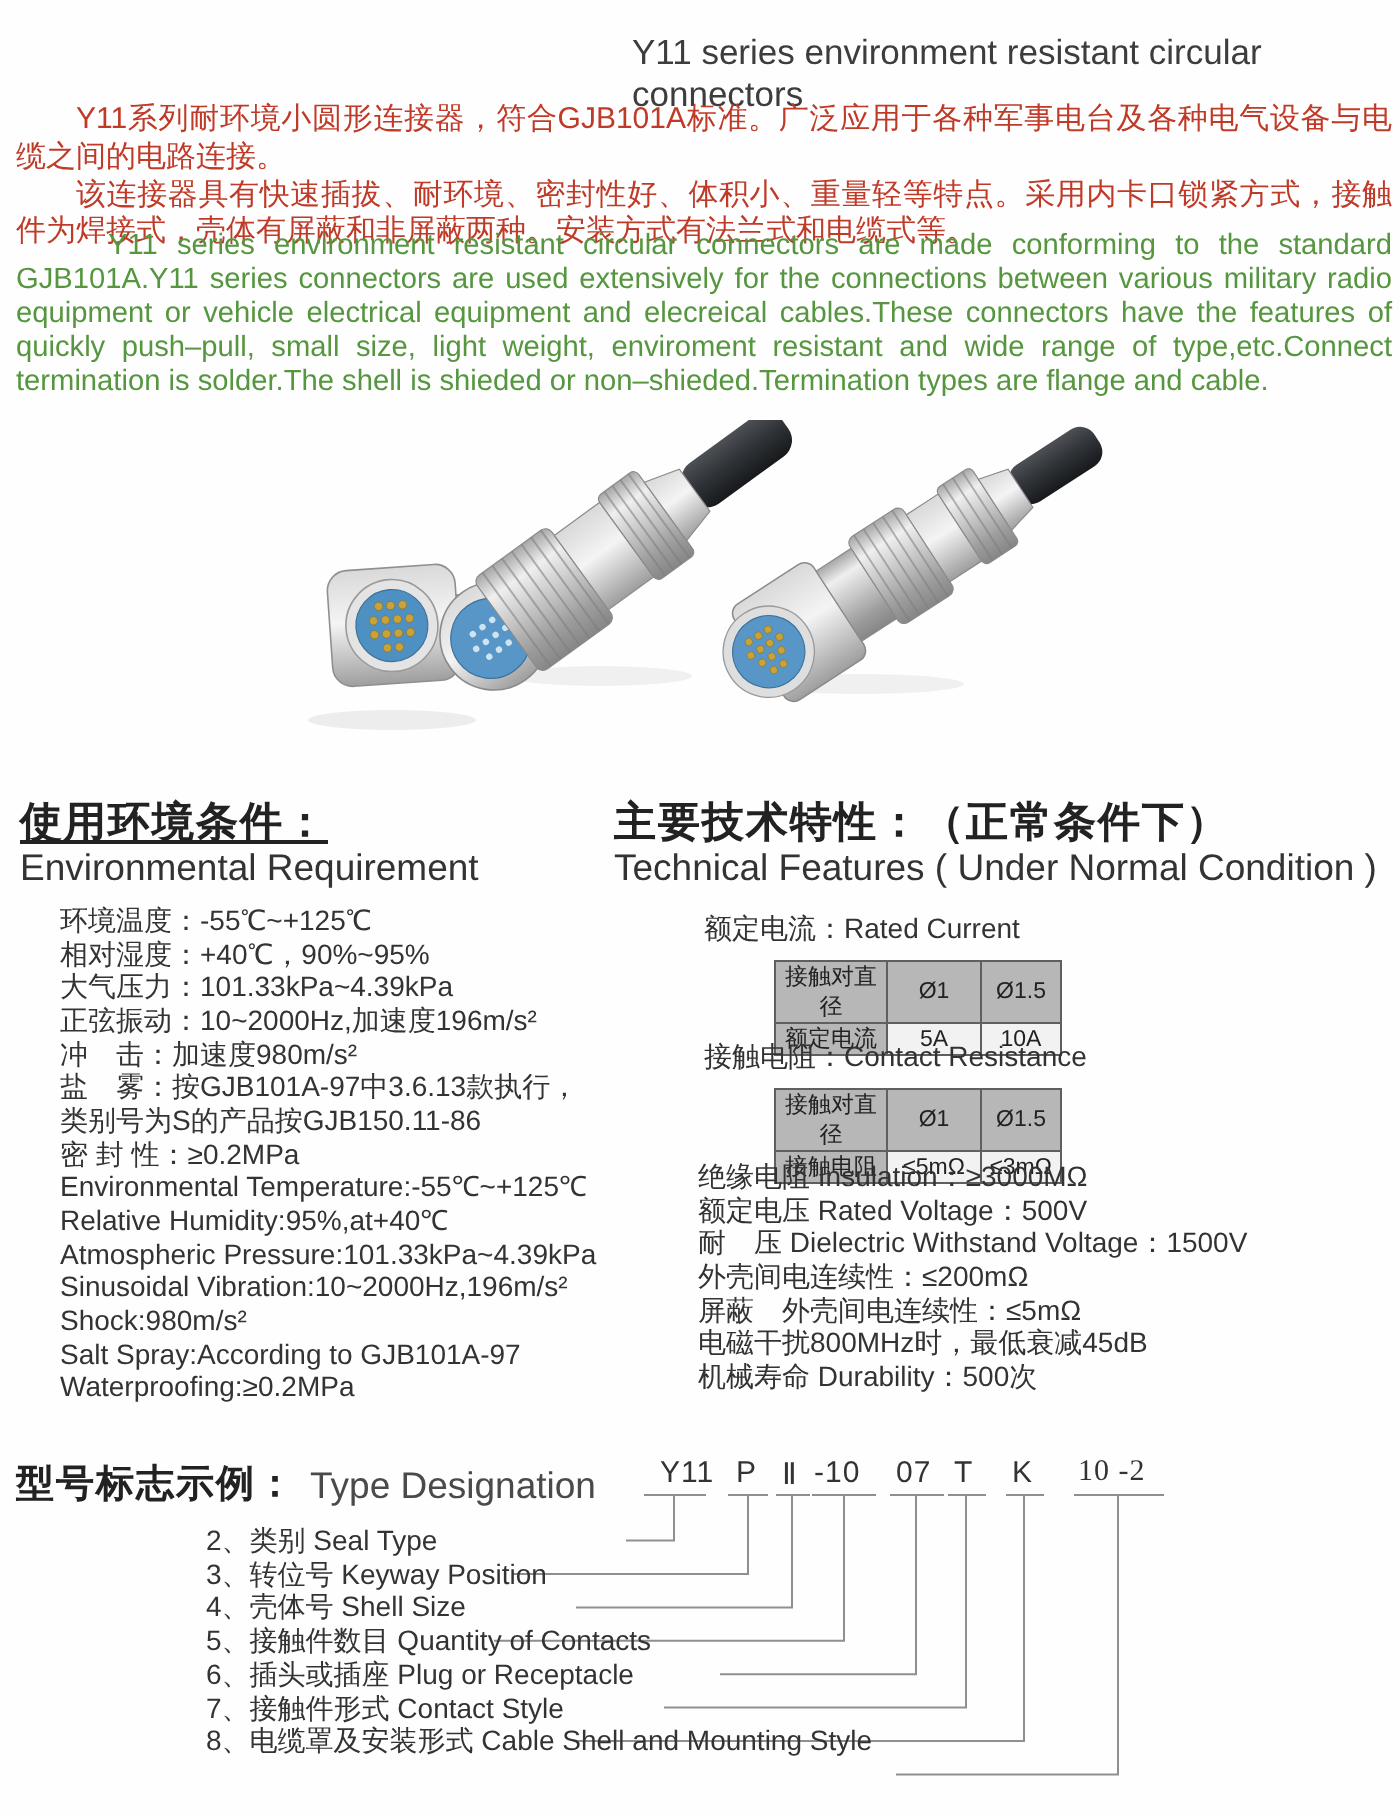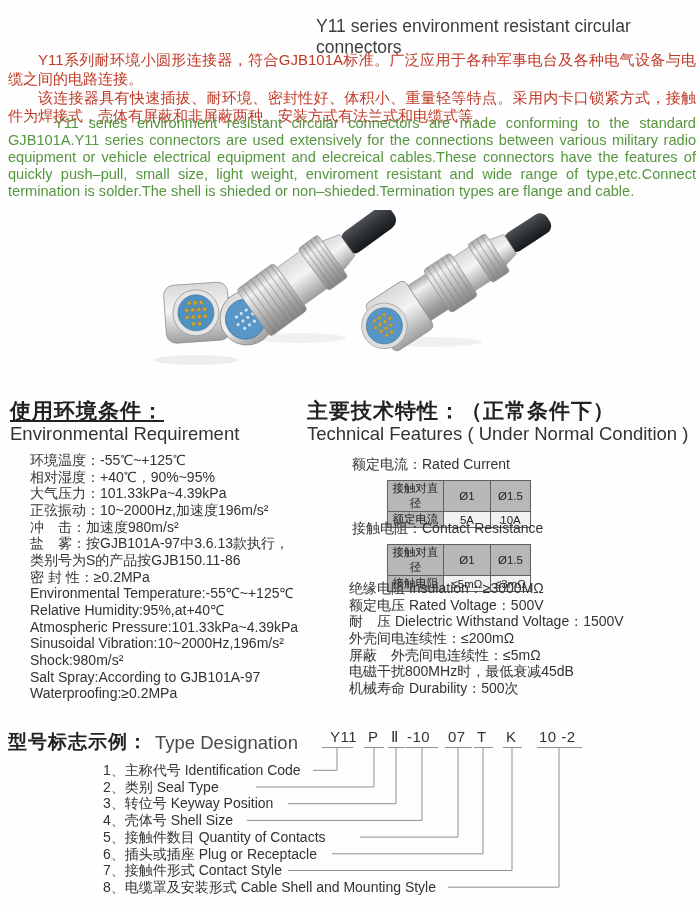--- a/index.html
+++ b/index.html
@@ -250,21 +250,21 @@
   <div class="desig-h-cn">型号标志示例：</div>
   <div class="desig-h-en">Type Designation</div>
 
   <span class="code-token" style="left:330px;">Y11</span>
   <span class="code-token" style="left:368px;">P</span>
   <span class="code-token" style="left:391px;">Ⅱ</span>
   <span class="code-token" style="left:407px;">-10</span>
   <span class="code-token" style="left:448px;">07</span>
   <span class="code-token" style="left:477px;">T</span>
   <span class="code-token" style="left:506px;">K</span>
-  <span class="code-token" style="left:539px;">10 -2</span>
+  <span class="code-token" style="left:539px;font-family:Liberation Serif, serif;">10 -2</span>
 
   <svg class="desig-lines" width="700" height="184" viewBox="0 0 700 184">
     <g stroke="#8f8f8f" stroke-width="1" fill="none">
       <line x1="322" y1="22.5" x2="353" y2="22.5"></line>
         <line x1="364" y1="22.5" x2="384" y2="22.5"></line>
       <line x1="388" y1="22.5" x2="405" y2="22.5"></line>
         <line x1="406" y1="22.5" x2="438" y2="22.5"></line>
       <line x1="445" y1="22.5" x2="472" y2="22.5"></line>
         <line x1="474" y1="22.5" x2="493" y2="22.5"></line>
       <line x1="503" y1="22.5" x2="522" y2="22.5"></line>
@@ -274,21 +274,20 @@
       <polyline points="396,22.5 396,78.7 288,78.7"></polyline>
       <polyline points="422,22.5 422,95.4 247,95.4"></polyline>
       <polyline points="458,22.5 458,112.1 360,112.1"></polyline>
       <polyline points="483,22.5 483,128.8 332,128.8"></polyline>
       <polyline points="512,22.5 512,145.5 288,145.5"></polyline>
       <polyline points="559,22.5 559,162.2 448,162.2"></polyline>
     </g>
   </svg>
 
   <div class="desig-list">
-    <div>1、主称代号 Identification Code</div>
     <div>2、类别 Seal Type</div>
     <div>3、转位号 Keyway Position</div>
     <div>4、壳体号 Shell Size</div>
     <div>5、接触件数目 Quantity of Contacts</div>
     <div>6、插头或插座 Plug or Receptacle</div>
     <div>7、接触件形式 Contact Style</div>
     <div>8、电缆罩及安装形式 Cable Shell and Mounting Style</div>
   </div>
 
 </div>

